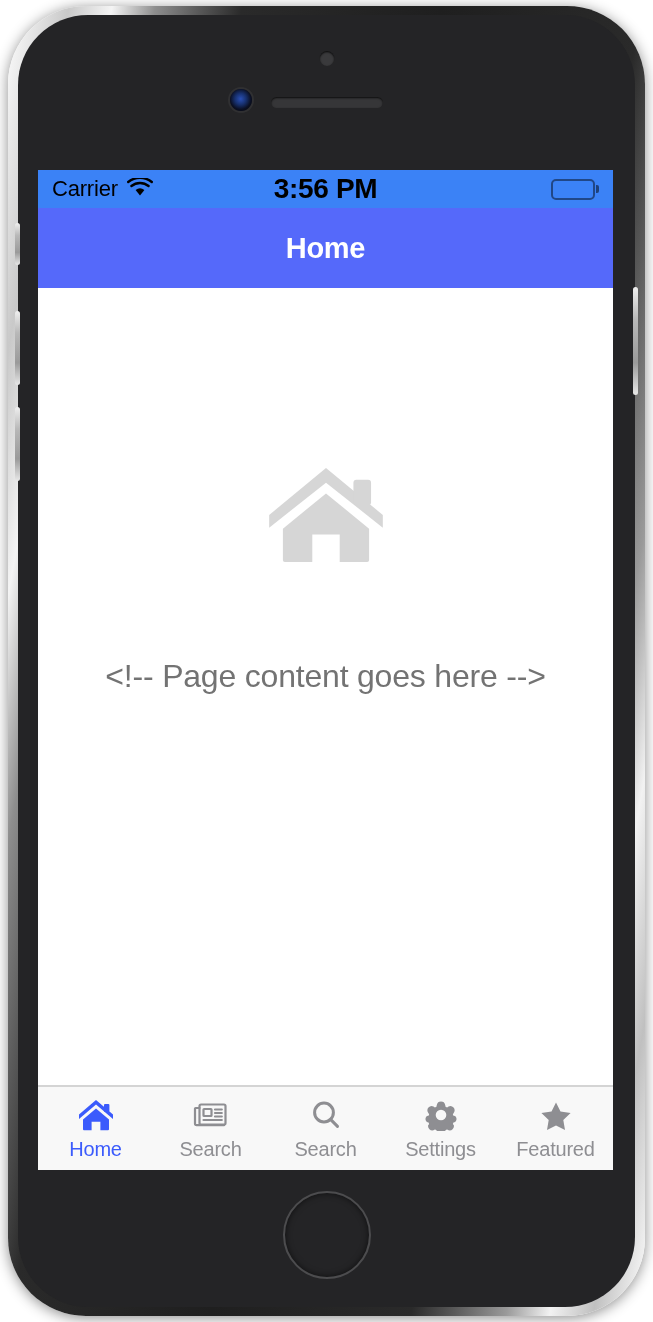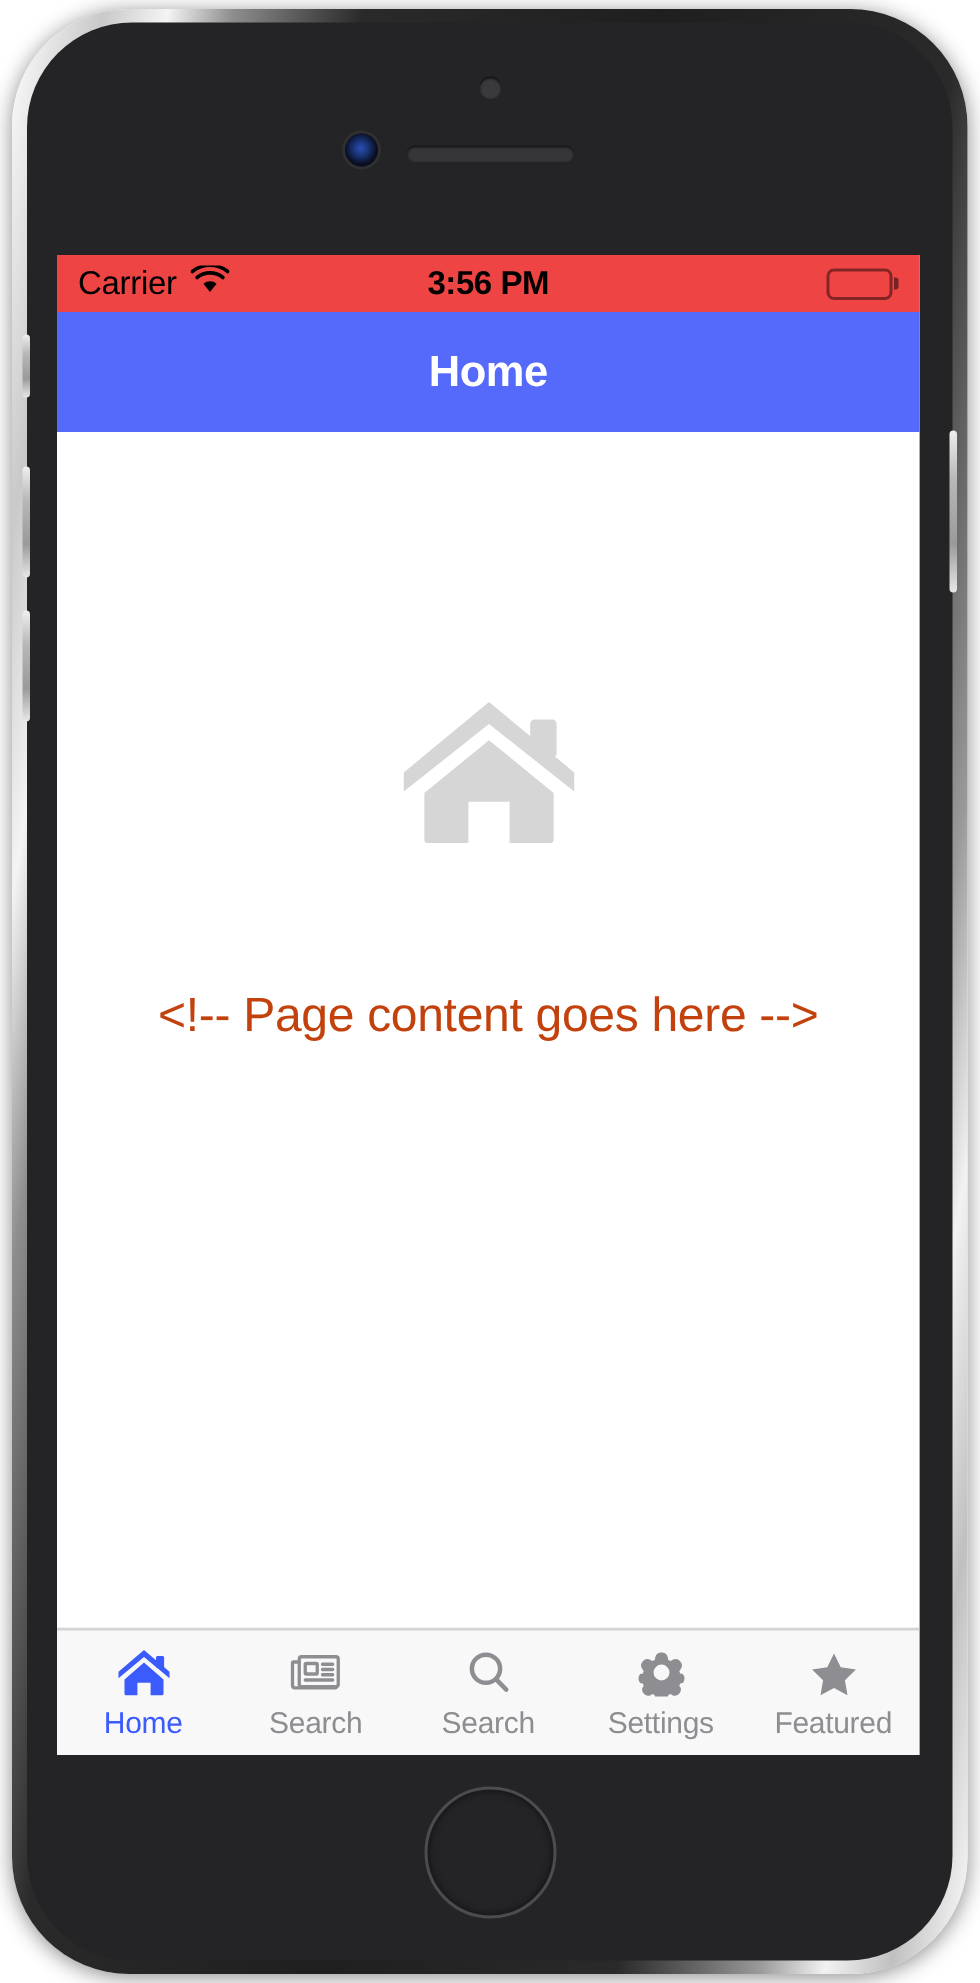--- a/index.html
+++ b/index.html
@@ -88,42 +88,42 @@
     height: 1000px;
     background: #ffffff;
     overflow: hidden;
     display: flex;
     flex-direction: column;
   }
 
   
   #status-bar {
     height: 38px;
-    background: #ef4444;
+    background: #3b82f6;
     display: flex;
     align-items: center;
     padding: 16px 14px;
     flex: none;
     position: relative;
   }
   #status-left {
     display: flex;
     align-items: center;
     gap: 9px;
   }
   #carrier-label {
     font-size: 22px;
     color: #000;
     letter-spacing: -0.2px;
   }
   #status-time {
     position: absolute;
     left: 50%;
     transform: translateX(-50%);
-    font-size: 22px;
+    font-size: 28px;
     font-weight: bold;
     color: #000;
     letter-spacing: -0.3px;
   }
   #status-right {
     margin-left: auto;
     display: flex;
     align-items: center;
   }
   .battery-shell {
@@ -166,21 +166,21 @@
   }
   #content-watermark-icon {
     margin-top: 178px;
     width: 118px;
     height: 96px;
     color: #d6d6d6;
   }
   #content-placeholder {
     margin-top: 96px;
     font-size: 32px;
-    color: #c2410c;
+    color: #737373;
     white-space: nowrap;
     letter-spacing: -0.2px;
   }
 
   
   #tab-bar {
     height: 85px;
     flex: none;
     background: #f8f8f8;
     border-top: 2px solid #d4d4d4;

